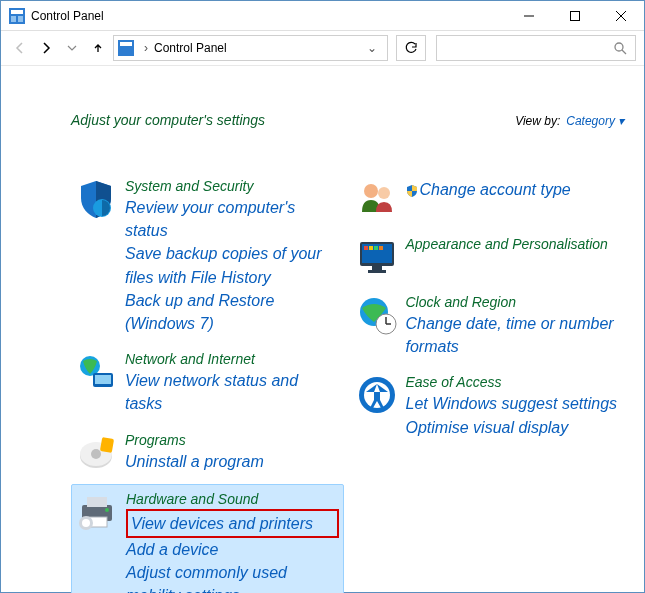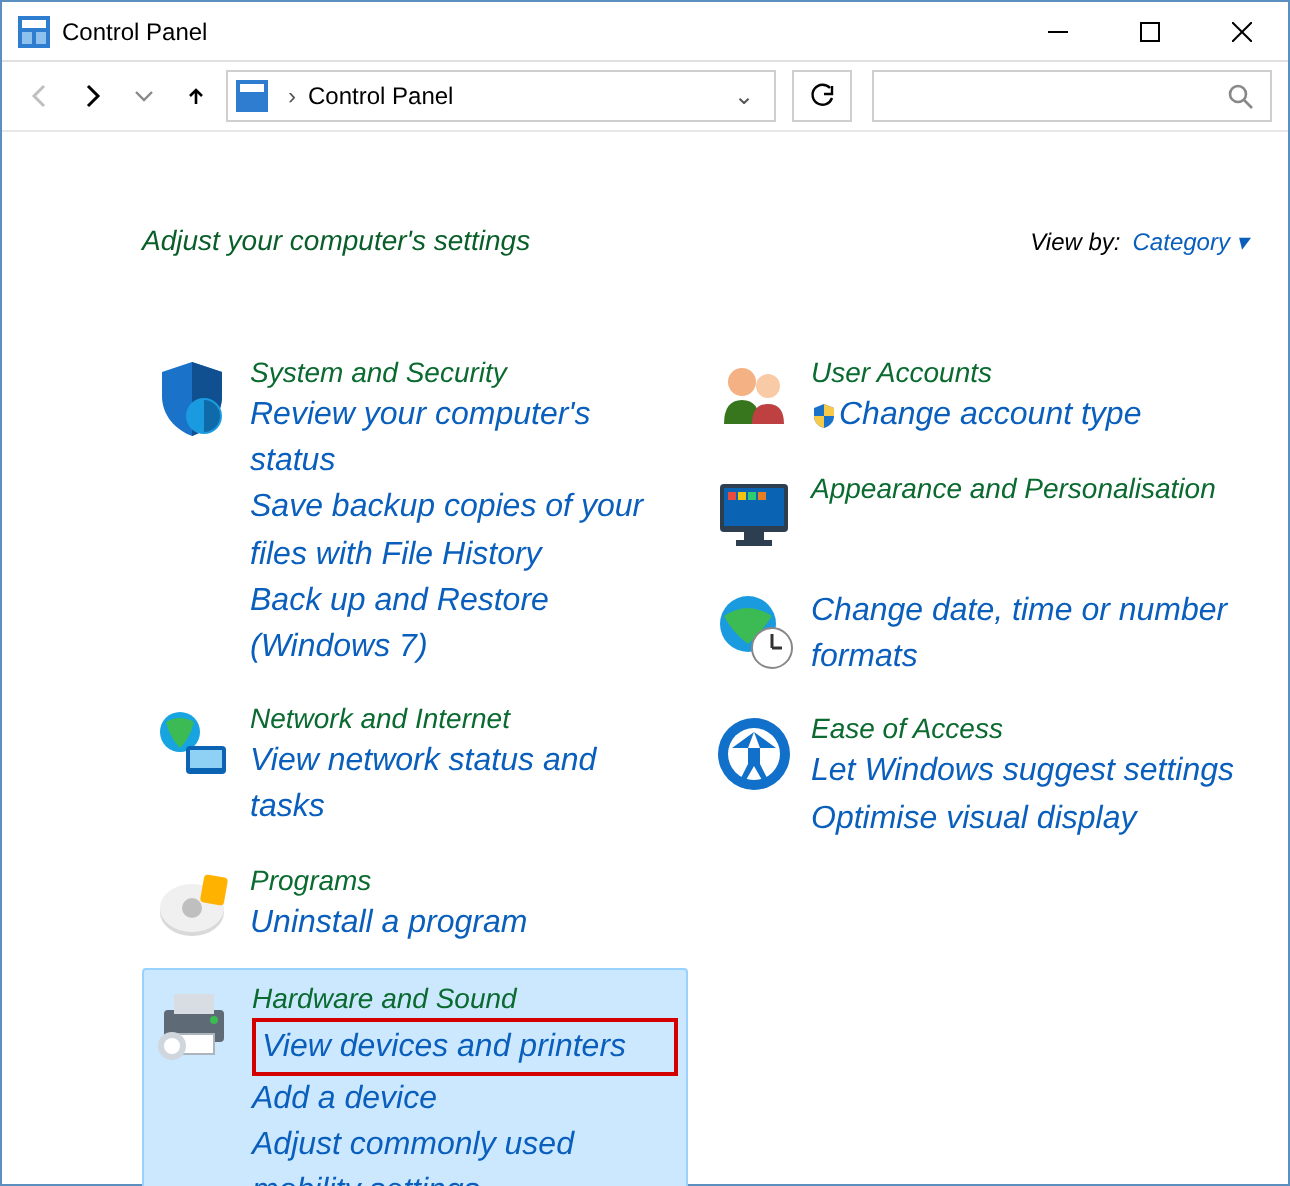--- a/index.html
+++ b/index.html
@@ -194,21 +194,20 @@
       <div class="col">
 
         <div class="cat">
           <svg class="cat-icon" viewBox="0 0 42 42">
             <circle cx="15" cy="13" r="7" fill="#f4b183"></circle>
             <path d="M6 34 Q6 22 15 22 Q24 22 24 34 Z" fill="#38761d"></path>
             <circle cx="28" cy="15" r="6" fill="#f8cba6"></circle>
             <path d="M20 34 Q20 24 28 24 Q36 24 36 34 Z" fill="#bf4040"></path>
           </svg>
           <div class="cat-body">
-            <div class="cat-title">User Accounts</div>
             <span class="sublink">
               <svg width="12" height="12" viewBox="0 0 12 12" style="vertical-align:-2px;margin-right:2px">
                 <path d="M6 0 L11 2 V6 C11 9 9 11 6 12 C3 11 1 9 1 6 V2 Z" fill="#1a73c9"></path>
                 <path d="M6 0 L11 2 V6 L6 6 Z" fill="#f7c948"></path>
                 <path d="M1 6 L6 6 V12 C3 11 1 9 1 6 Z" fill="#f7c948"></path>
               </svg><span>Change account type</span>
             </span>
           </div>
         </div>
 
@@ -230,20 +229,21 @@
 
         <div class="cat">
           <svg class="cat-icon" viewBox="0 0 42 42">
             <circle cx="18" cy="18" r="14" fill="#1a9be0"></circle>
             <path d="M6 14 Q18 6 30 14 Q25 22 18 28 Q10 22 6 14" fill="#3cba54"></path>
             <circle cx="30" cy="30" r="10" fill="#fff" stroke="#888"></circle>
             <line x1="30" y1="30" x2="30" y2="23" stroke="#333" stroke-width="1.5"></line>
             <line x1="30" y1="30" x2="35" y2="30" stroke="#333" stroke-width="1.5"></line>
           </svg>
           <div class="cat-body">
+            <div class="cat-title">Clock and Region</div>
             <span class="sublink">Change date, time or number formats</span>
           </div>
         </div>
 
         <div class="cat">
           <svg class="cat-icon" viewBox="0 0 42 42">
             <circle cx="21" cy="21" r="18" fill="#1170c9"></circle>
             <circle cx="21" cy="21" r="13" fill="#fff"></circle>
             <path d="M21 10 L24 18 L32 18 L21 10 M21 10 L18 18 L10 18 L21 10" fill="#1170c9"></path>
             <path d="M18 18 L24 18 L24 26 L28 34 L25 34 L21 27 L17 34 L14 34 L18 26 Z" fill="#1170c9"></path>

